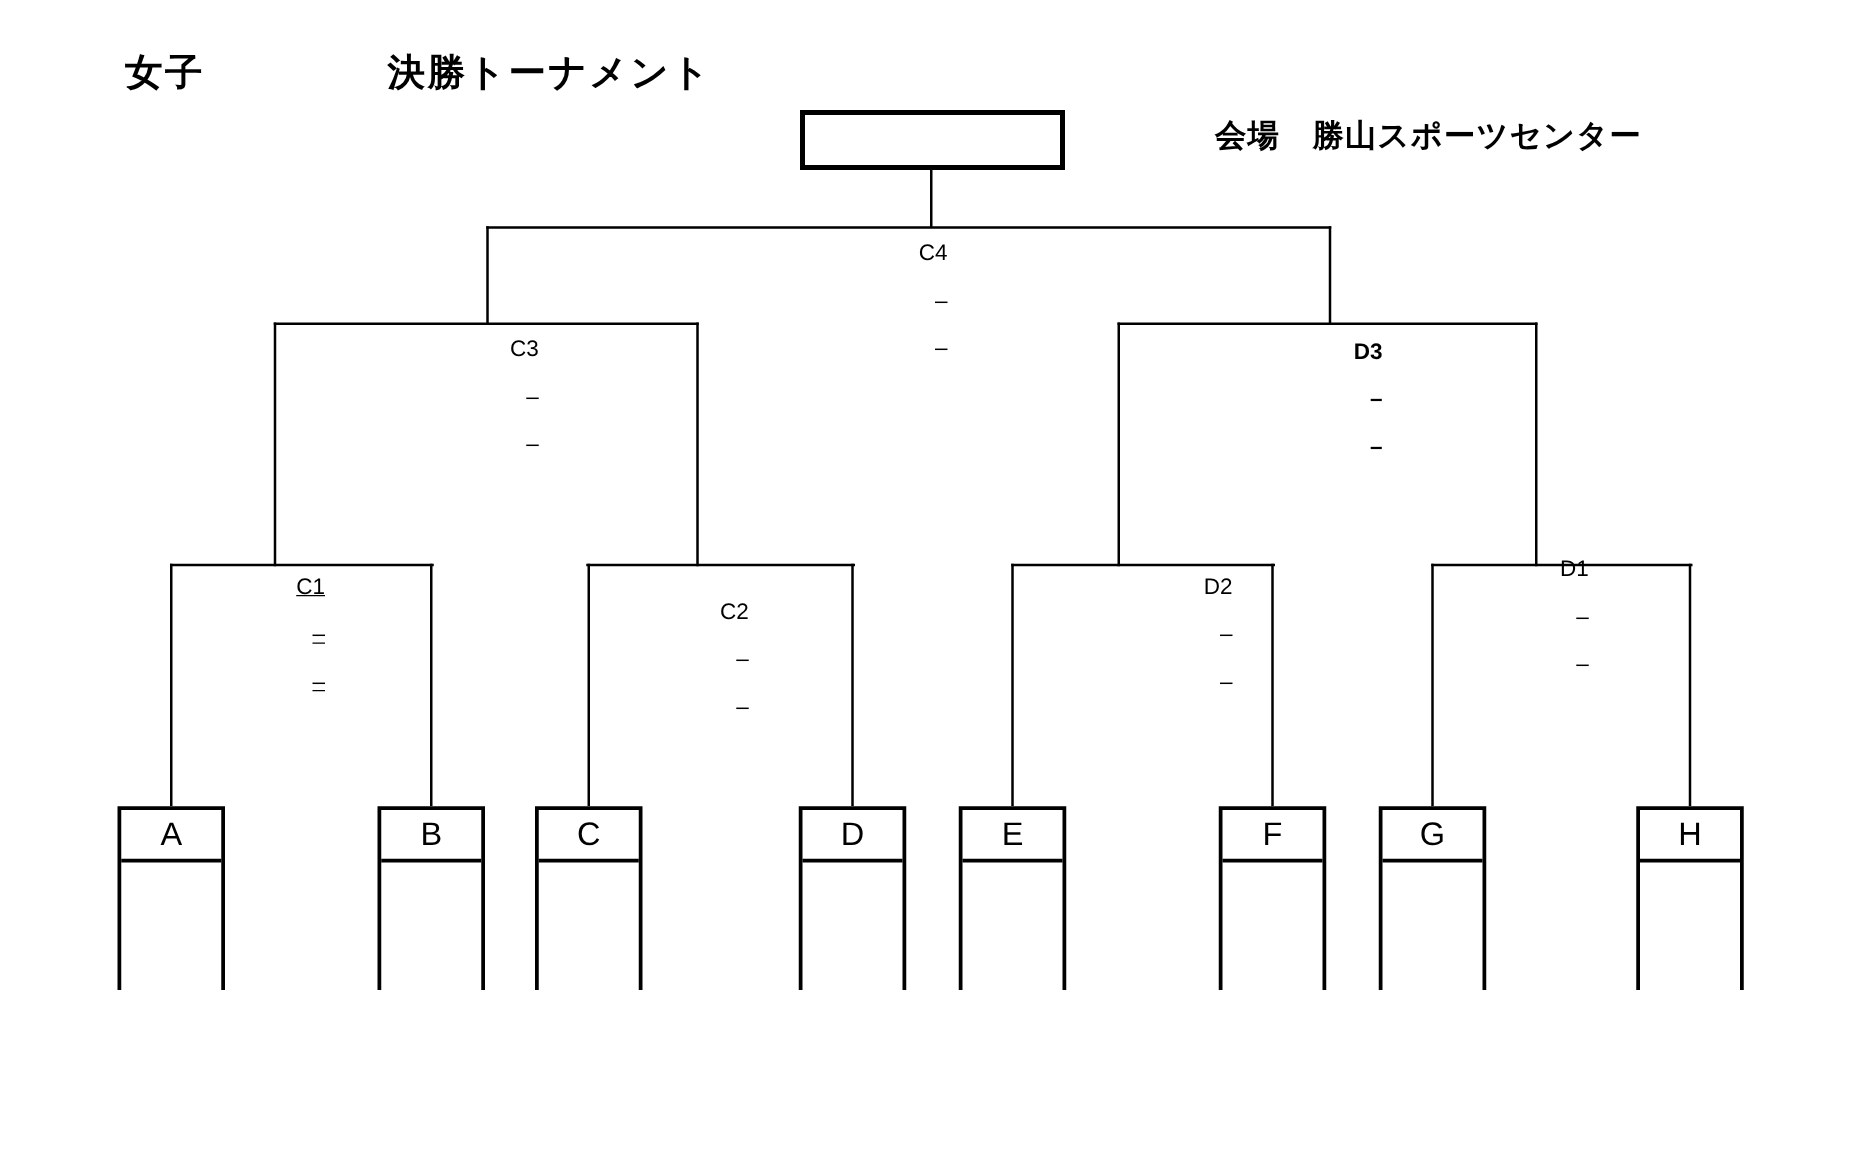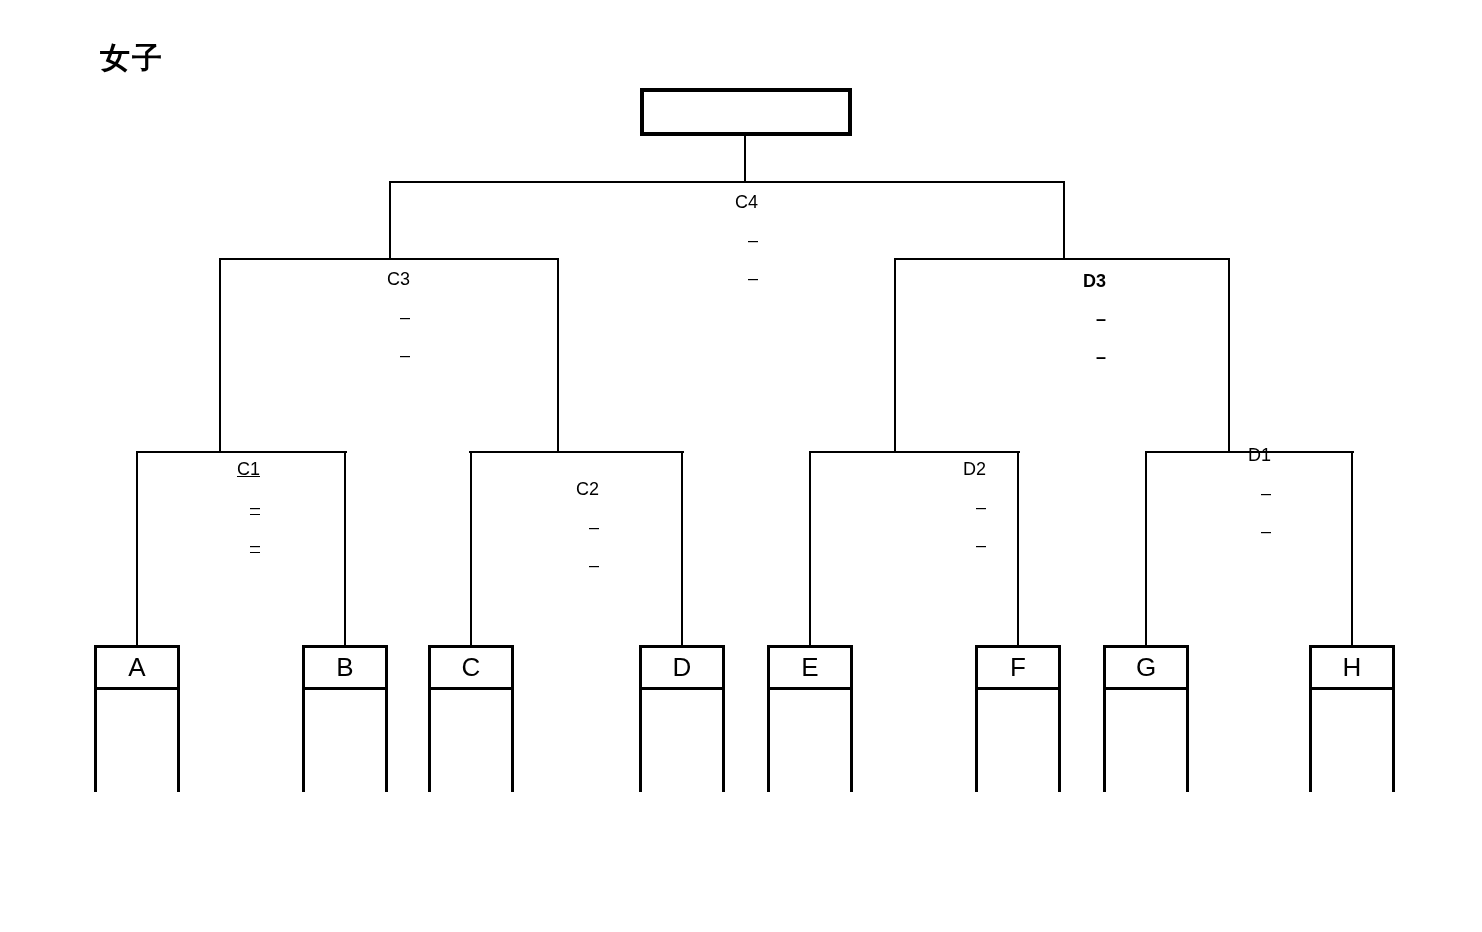--- a/index.html
+++ b/index.html
@@ -82,20 +82,22 @@
   .team-body {
     height: 200px;
   }
 </style>
 </head>
 <body>
 
 <div id="canvas">
 
   <div class="title" style="left:100px; top:38px;">女子</div>
+  <div class="title" style="left:310px; top:38px;">決勝トーナメント</div>
+  <div class="venue" style="left:972px; top:92px;">会場　勝山スポーツセンター</div>
 
   <div class="champion-box"></div>
 
   <div class="v-line" style="left:744px; top:136px; height:46px;"></div>
 
   <div class="h-line" style="left:389px; top:181px; width:676px;"></div>
   <div class="v-line" style="left:389px; top:181px; height:79px;"></div>
   <div class="v-line" style="left:1063px; top:181px; height:79px;"></div>
 
   <div class="h-line" style="left:219px; top:258px; width:340px;"></div>
@@ -119,21 +121,21 @@
   <div class="v-line" style="left:1017px; top:451px; height:194px;"></div>
   <div class="v-line" style="left:1145px; top:451px; height:194px;"></div>
   <div class="v-line" style="left:1351px; top:451px; height:194px;"></div>
 
   <div class="match" style="left:710px; top:183px;">
     <div>C4</div>
     <div>–</div>
     <div>–</div>
   </div>
 
-  <div class="match" style="left:362px; top:260px;">
+  <div class="match" style="left:383px; top:260px;">
     <div>C3</div>
     <div>–</div>
     <div>–</div>
   </div>
 
   <div class="match" style="left:1058px; top:262px;font-weight:bold;">
     <div>D3</div>
     <div>–</div>
     <div>–</div>
   </div>

